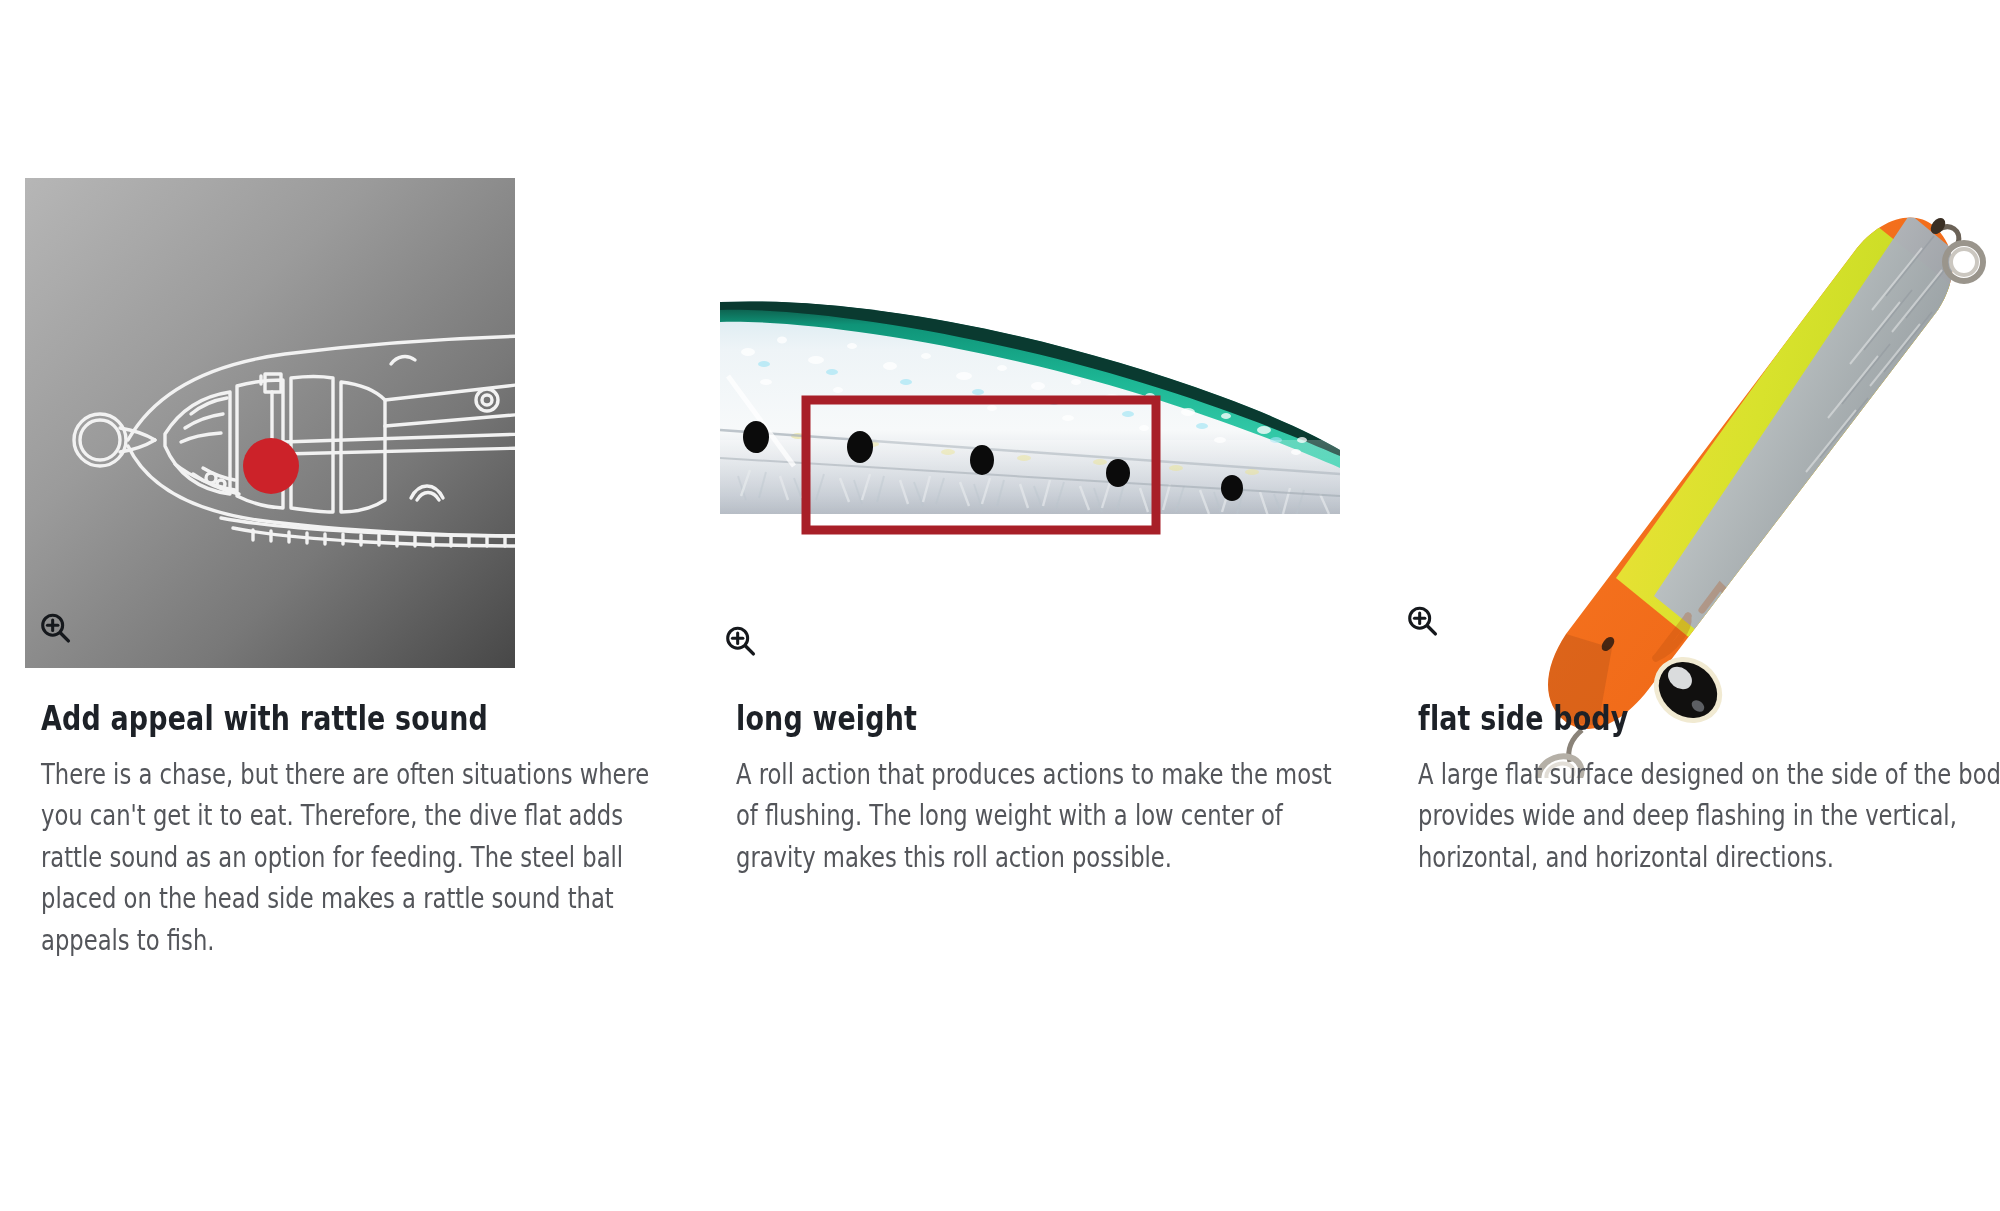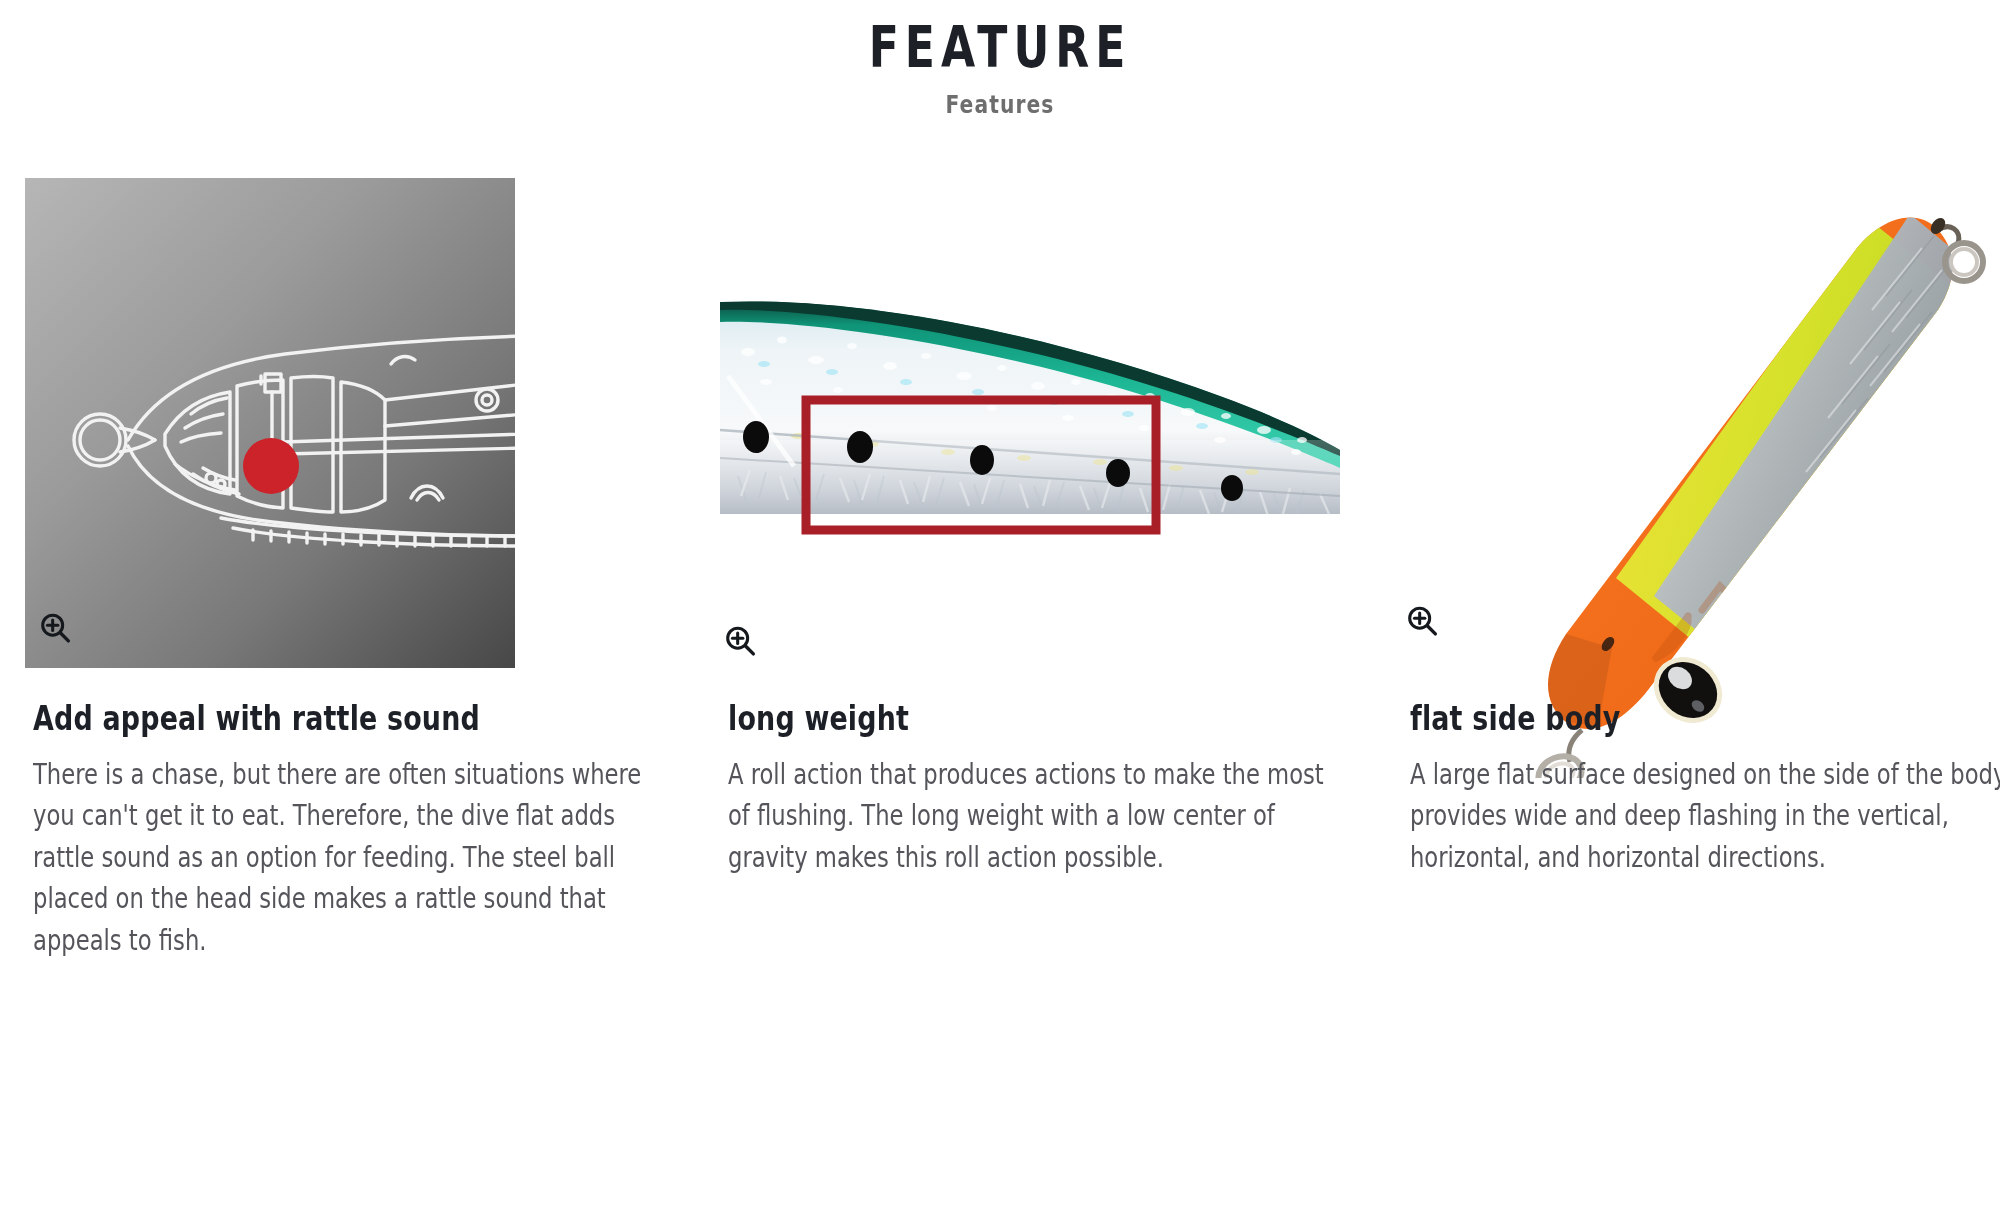--- a/index.html
+++ b/index.html
@@ -99,21 +99,21 @@
     position: absolute;
     width: 38px; height: 38px;
     cursor: pointer;
   }
   .zoom-1 { left: 12px; top: 432px; }
   .zoom-2 { left: 2px;  top: 445px; }
   .zoom-3 { left: 2px;  top: 425px; }
   .zoom-btn svg { display: block; width: 100%; height: 100%; }
 
   
-  .caption { position: absolute; left: 8px; top: 520px; width: 100%; }
+  .caption { position: absolute; left: 16px; top: 520px; width: 100%; }
   .cap-title {
     font-family: "DejaVu Sans Condensed", "Liberation Sans Narrow", "Liberation Sans", sans-serif;
     font-size: 34px;
     font-weight: 700;
     color: #1d2127;
     letter-spacing: 0.2px;
     transform: scaleX(0.88);
     transform-origin: left center;
     white-space: nowrap;
   }
@@ -126,24 +126,20 @@
     transform: scaleX(0.9);
     transform-origin: left top;
     width: 111%;
   }
 </style>
 </head>
 <body>
 
 <div class="page">
 
-  <div class="header">
-    <div class="header-title">FEATURE</div>
-    <div class="header-sub">Features</div>
-  </div>
 
   <div class="columns">
 
     <div class="col col-1">
       <div class="media media-1">
 
         <div class="tech-panel">
           <svg class="tech-svg" viewBox="0 0 490 490" preserveAspectRatio="none">
             <defs>
               <linearGradient id="gpanel" x1="0" y1="0" x2="1" y2="1">

